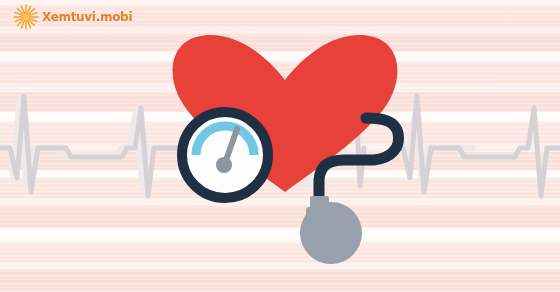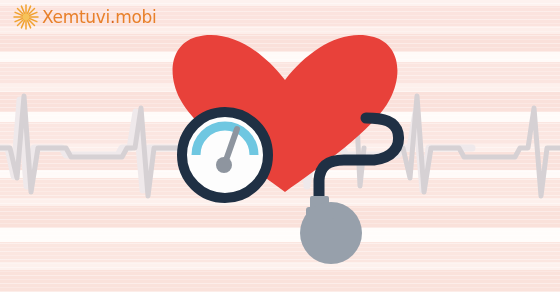--- a/index.html
+++ b/index.html
@@ -71,22 +71,22 @@
     gap: 3px;
     z-index: 5;
   }
   #logo .burst {
     width: 26px;
     height: 26px;
     display: block;
   }
   #logo .wordmark {
     font-family: "DejaVu Sans", sans-serif;
-    font-weight: normal;
-    font-size: 17px;
+    font-weight: bold;
+    font-size: 12px;
     letter-spacing: -0.3px;
     line-height: 1;
     white-space: nowrap;
     color: #e8802a;
     -webkit-font-smoothing: antialiased;
   }
   #logo .wordmark .dot { color: #d9641f; }
 </style>
 </head>
 <body>

